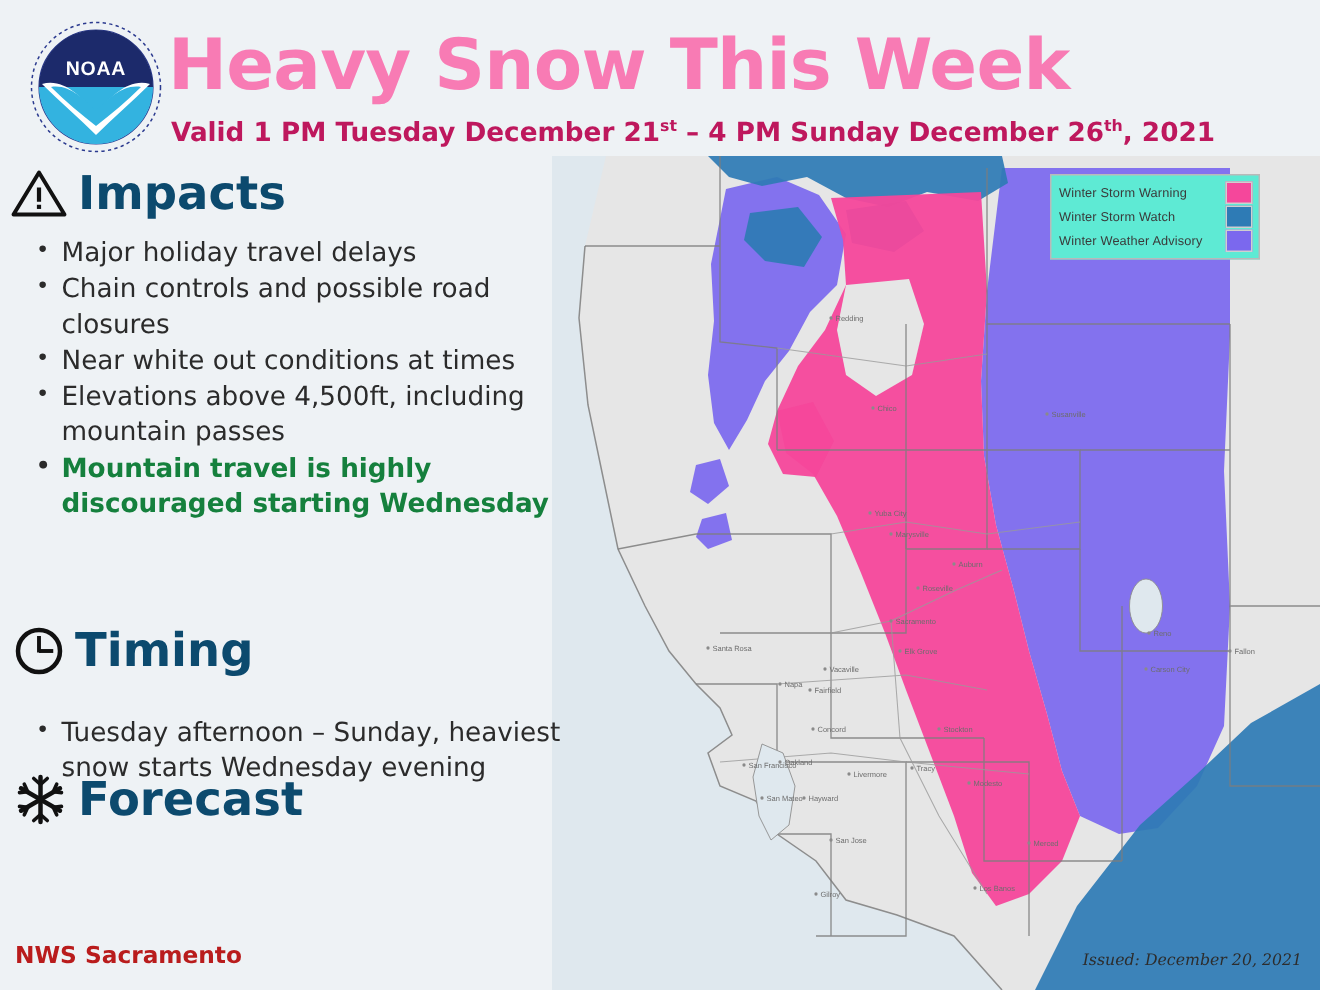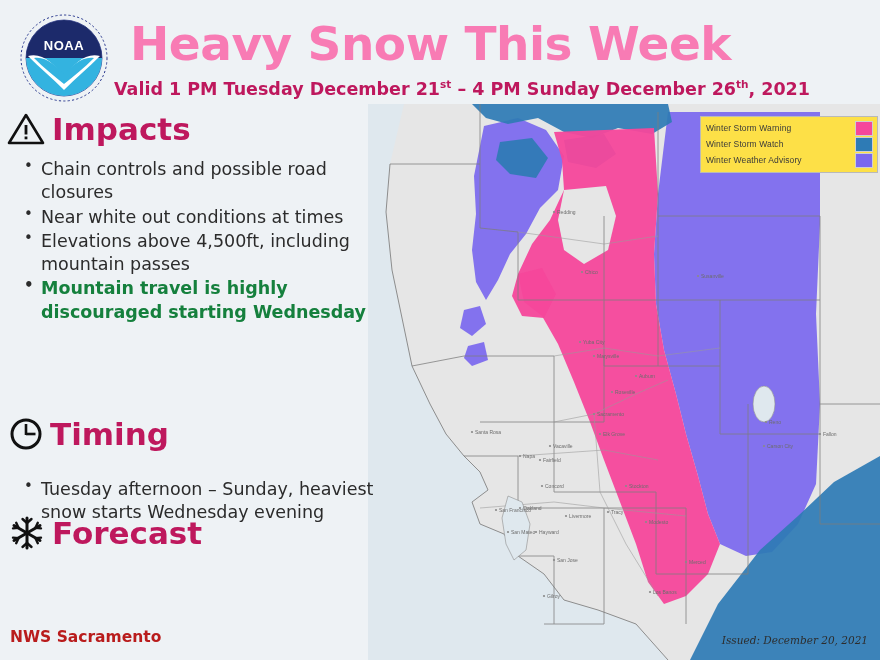--- a/index.html
+++ b/index.html
@@ -26,22 +26,22 @@
     background: #e8ecef;
     overflow: hidden;
   }
   #map-svg { display: block; width: 512px; height: 556px; }
 
   
   #legend {
     position: absolute;
     left: 700px;
     top: 116px;
-    width: 178px;
-    background: #fde047;
+    width: 140px;
+    background: #5eead4;
     border: 1px solid #b9b9b9;
     padding: 3px 4px 4px 5px;
     box-sizing: border-box;
   }
   .legend-row {
     display: flex;
     align-items: center;
     justify-content: space-between;
     height: 16px;
   }
@@ -63,21 +63,20 @@
   #noaa-logo { position: absolute; left: 18px; top: 12px; width: 92px; height: 92px; }
   #title {
     position: absolute;
     left: 112px; top: 16px;
     font-size: 47px;
     font-weight: bold;
     color: #f87bb4;
     letter-spacing: -.5px;
     white-space: nowrap;
     font-family: "DejaVu Sans", sans-serif;
-    margin-left: 18px;
   }
   #valid-line {
     position: absolute;
     left: 114px; top: 78px;
     font-size: 17.5px;
     font-weight: bold;
     color: #be185d;
     white-space: nowrap;
     font-family: "DejaVu Sans", sans-serif;
   }
@@ -86,21 +85,21 @@
   
   .section-head {
     position: absolute;
     display: flex;
     align-items: center;
     gap: 6px;
   }
   .section-head .head-text {
     font-size: 31px;
     font-weight: bold;
-    color: #be185d;
+    color: #0c4a6e;
     line-height: 1;
     font-family: "DejaVu Sans", sans-serif;
     text-align: right;
   }
   .sec-icon { flex: 0 0 auto; display: block; }
 
   ul.bullets {
     position: absolute;
     margin: 0;
     padding: 0;
@@ -334,20 +333,21 @@
 
   <div class="section-head" id="impacts-head">
     <svg class="sec-icon" width="40" height="34" viewBox="0 0 40 34">
       <path d="M20,3 L37,31 L3,31 Z" fill="none" stroke="#111111" stroke-width="2.6" stroke-linejoin="round"></path>
       <rect x="18.6" y="13" width="2.8" height="9.5" fill="#111111"></rect>
       <rect x="18.6" y="24.5" width="2.8" height="2.8" fill="#111111"></rect>
     </svg>
     <span class="head-text">Impacts</span>
   </div>
   <ul class="bullets" id="impacts-list">
+      <li>Major holiday travel delays</li>
       <li>Chain controls and possible road closures</li>
       <li>Near white out conditions at times</li>
       <li>Elevations above 4,500ft, including mountain passes</li>
       <li class="bold">Mountain travel is highly discouraged starting Wednesday</li>
     </ul>
 
   <div class="section-head" id="timing-head">
     <svg class="sec-icon" width="36" height="36" viewBox="0 0 36 36">
       <circle cx="18" cy="18" r="14" fill="none" stroke="#111111" stroke-width="3"></circle>
       <rect x="16.7" y="8" width="2.6" height="11" fill="#111111"></rect>

